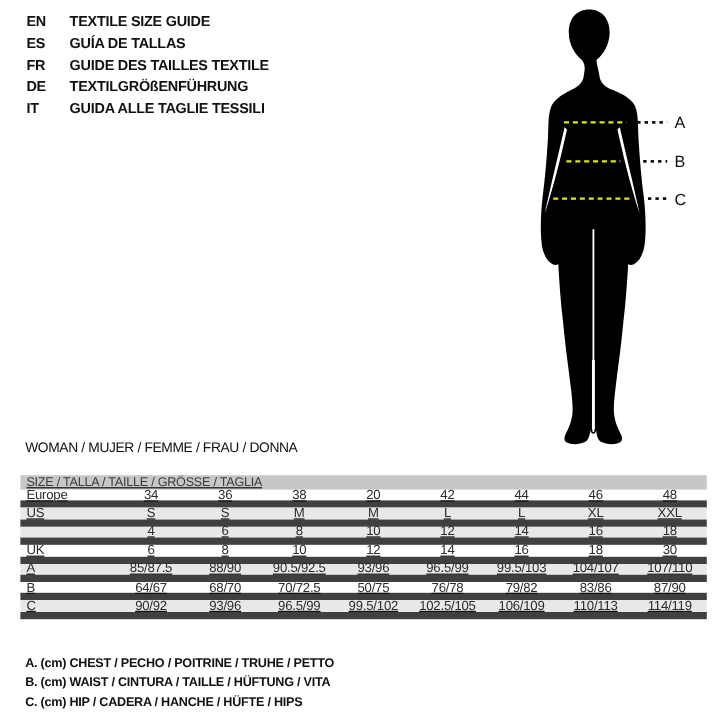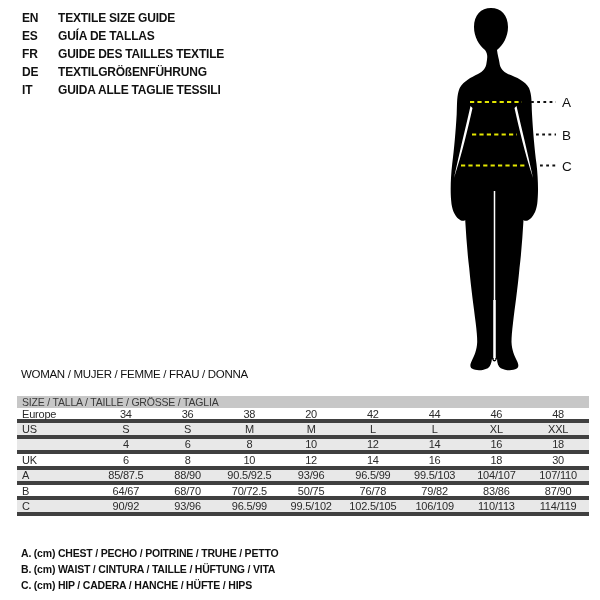--- a/index.html
+++ b/index.html
@@ -5,25 +5,25 @@
   html,body{margin:0;padding:0;background:#fff;}
   .canvas{position:relative;width:600px;height:600px;background:#ffffff;overflow:hidden;
           font-family:"Liberation Sans",sans-serif;color:#111;}
   .figure-svg{position:absolute;left:0;top:0;}
   .lang-block{position:absolute;left:22px;top:11px;}
   .lang-row{display:flex;height:18px;align-items:flex-start;font-size:12px;font-weight:bold;
             letter-spacing:-0.2px;white-space:nowrap;}
   .lang-code{width:36px;flex:0 0 36px;}
   .category{position:absolute;left:21px;top:368px;font-size:11.5px;font-weight:normal;
             letter-spacing:-0.3px;white-space:nowrap;}
-  .size-table{position:absolute;left:17px;top:396px;width:572px;}
+  .size-table{position:absolute;left:17px;top:396px;width:572px;text-decoration:underline;}
   .t-head{height:12px;line-height:12px;background:#c7c7c7;font-size:10.5px;color:#3a3a3a;
           padding-left:5px;letter-spacing:-0.2px;white-space:nowrap;}
   .t-row{display:flex;height:15.4px;align-items:center;font-size:11px;color:#2b2b2b;
-         box-sizing:border-box;border-bottom:4px solid #404040;letter-spacing:-0.2px;}
+         box-sizing:border-box;border-bottom:6px solid #404040;letter-spacing:-0.2px;}
   .t-row.shaded{background:#e8e8e8;}
   .t-label{width:73px;flex:0 0 73px;padding-left:5px;}
   .t-cell{flex:1;text-align:center;white-space:nowrap;}
   .legend-block{position:absolute;left:21px;top:545px;}
   .legend-line{height:16px;display:flex;align-items:center;font-size:10.5px;font-weight:bold;
                letter-spacing:-0.2px;white-space:nowrap;text-align:right;}
 </style>
 </head>
 <body>
 

